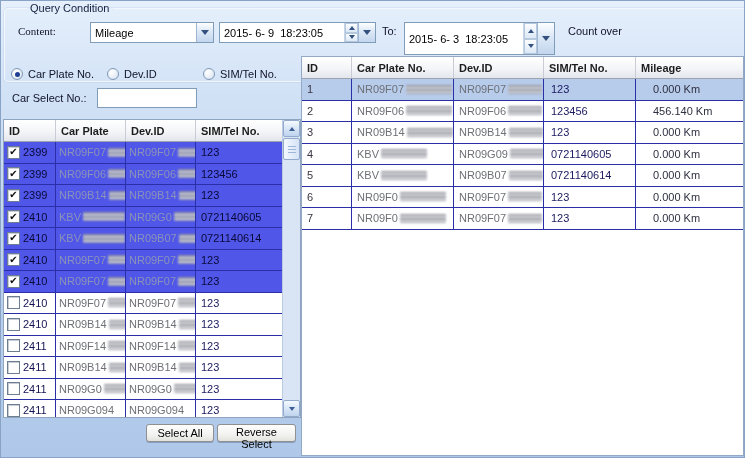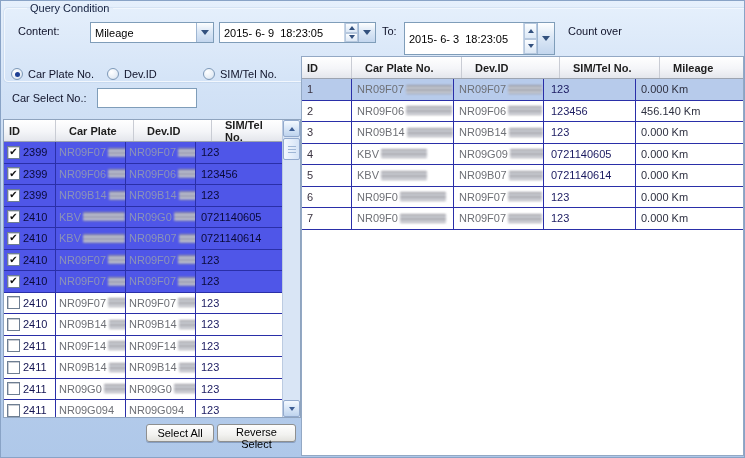--- a/index.html
+++ b/index.html
@@ -30,21 +30,21 @@
     border:1px solid #7E99B8;position:relative;box-sizing:border-box;}
   .rdot.on::after{content:"";position:absolute;left:2.5px;top:2.5px;width:5px;height:5px;border-radius:50%;background:#1E3F93;}
 
   input.tbox{position:absolute;border:1px solid #7F9DB9;background:#fff;font:11px "Liberation Sans",sans-serif;padding:2px 4px;box-sizing:border-box;}
 
   
   .ltable{position:absolute;left:2px;top:118px;width:298px;height:299px;background:#fff;
     border:1px solid #8FA4BF;box-sizing:border-box;display:flex;overflow:hidden;}
   .lt-main{width:280px;display:flex;flex-direction:column;overflow:hidden;}
   .thead{display:flex;height:21px;flex:0 0 21px;
-    background:linear-gradient(180deg,#FFFFFF,#F4F5F8 55%,#E4E6EC);border-bottom:1px solid #9DA4B0;gap:8px;}
+    background:linear-gradient(180deg,#FFFFFF,#F4F5F8 55%,#E4E6EC);border-bottom:1px solid #9DA4B0;}
   .hc{display:flex;align-items:center;padding-left:5px;font-weight:bold;color:#1d1d1d;
     border-right:1px solid #C9CCD4;box-sizing:border-box;}
   .tbodyc{flex:1;overflow:hidden;}
   .lrow{display:flex;height:21.5px;box-sizing:border-box;border-bottom:1px solid #2A2FA8;background:#fff;}
   .lrow.sel{background:#4F56E8;}
   .c{display:flex;align-items:center;padding-left:3px;border-right:1px solid #2A2FA8;box-sizing:border-box;overflow:hidden;}
   .c-id{width:52px;}.c-plate{width:70px;}.c-dev{width:70px;}.c-sim{flex:1;border-right:none;}
   .idt{margin-left:3px;color:#141452;}
   .lrow.sel .idt,.lrow.sel .st{color:#0A0A38;}
   .pt{color:#6E7076;white-space:nowrap;}
@@ -73,35 +73,35 @@
     background:linear-gradient(180deg,#FEFEFE,#F2F2F0 60%,#E3E2DE);border:1px solid #8E8F8F;border-radius:3px;
     box-shadow:0 1px 0 rgba(60,80,120,.35);}
   .btn-selectall{left:145px;width:68px;}
   .btn-reverse{left:216px;width:79px;}
 
   .rtable{position:absolute;left:300px;top:55px;width:443px;height:400px;background:#fff;
     border:1px solid #93A8C4;box-sizing:border-box;display:flex;flex-direction:column;overflow:hidden;}
   .rrow{display:flex;height:21.5px;box-sizing:border-box;border-bottom:1px solid #2A2FA8;background:#fff;}
   .rrow.hl{background:#B7CBEB;}
   .rc{display:flex;align-items:center;padding-left:5px;border-right:1px solid #2A2FA8;box-sizing:border-box;overflow:hidden;}
-  .rc-id{width:50px;}.rc-plate{width:102px;}.rc-dev{width:90px;}.rc-sim{width:92px;}.rc-mil{flex:1;border-right:none;}
+  .rc-id{width:50px;}.rc-plate{width:102px;}.rc-dev{width:90px;}.rc-sim{width:92px;}.rc-mil{flex:1;border-right:none;margin-left:12px;}
   .ridt{color:#3A3340;}
   .milt{color:#2E3040;}
   .h-id{width:50px;}.h-plate{width:102px;}.h-dev{width:90px;}.h-sim{width:92px;}.h-mil{flex:1;border-right:none;}
   .lh-id{width:52px;}.lh-plate{width:70px;}.lh-dev{width:70px;}.lh-sim{flex:1;border-right:none;}
 </style>
 </head>
 <body>
 
 <div class="window">
 
   <fieldset class="gbox" style="left:3px;top:1px;width:736px;height:46px;">
     <legend>Query Condition</legend>
   </fieldset>
-  <span class="lbl" style="left:17px;top:24px;">Content:</span>
+  <span class="lbl" style="left:17px;top:24px;font-family:Liberation Serif, serif;">Content:</span>
 
   <div class="field" style="left:89px;top:21px;width:124px;height:21px;">
     <span class="txt">Mileage</span>
     <span class="ddbtn">
         <span class="tri-down big"></span>
       </span>
   </div>
 
   <div class="field" style="left:218px;top:21px;width:157px;height:21px;">
     <span class="txt">2015- 6- 9  18:23:05</span>

